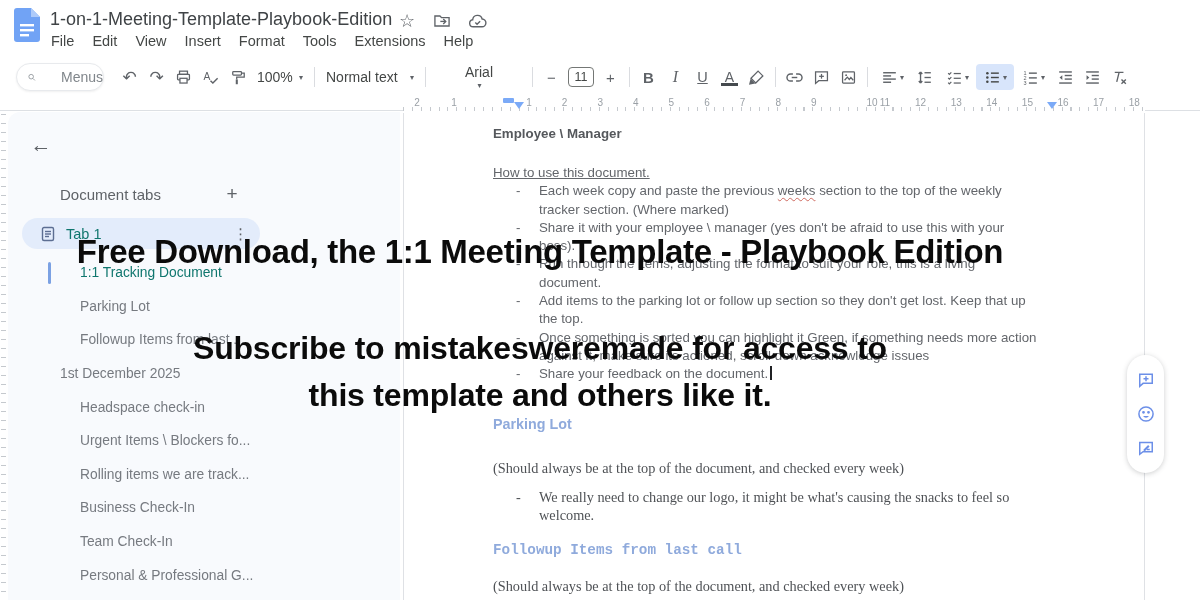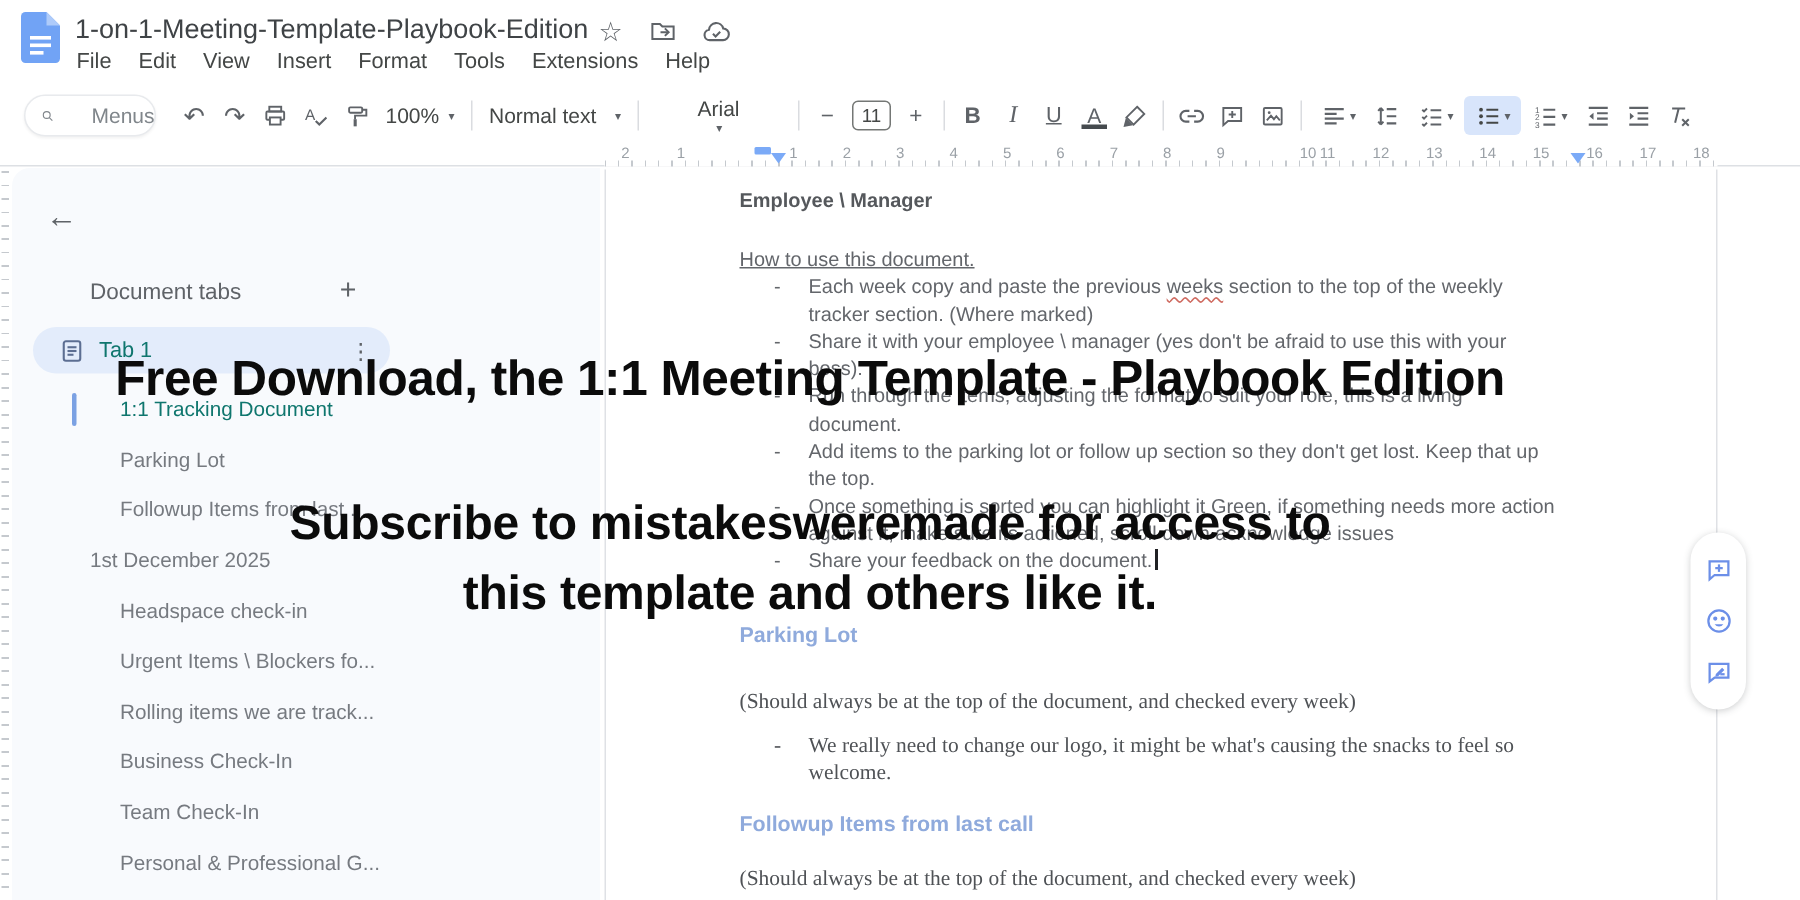--- a/index.html
+++ b/index.html
@@ -421,21 +421,21 @@
         <div class="dline cont">against it, make sure its actioned, scroll down acknowledge issues</div>
         <div class="dline bullet"><span class="dash">-</span><span><span>Share your feedback on the document.</span><span class="text-cursor"></span></span></div>
       </div>
 
       <div class="sec-heading" style="top:303px;">Parking Lot</div>
       <div class="sec-note serif" style="top:347px;">(Should always be at the top of the document, and checked every week)</div>
       <div class="serif-bullets" style="top:375px;">
         <div class="dline bullet"><span class="dash">-</span><span>We really need to change our logo, it might be what's causing the snacks to feel so</span></div>
         <div class="dline cont">welcome.</div>
       </div>
-      <div class="sec-heading" style="top:429px;">Followup Items from last call</div>
+      <div class="sec-heading" style="top:429px;font-family:Liberation Mono, monospace;">Followup Items from last call</div>
       <div class="sec-note serif" style="top:465px;">(Should always be at the top of the document, and checked every week)</div>
     </div>
 
     <div class="action-rail">
       <div class="rail-btn">
         <svg viewBox="0 0 24 24" fill="none" stroke="#6c8fe8" stroke-width="1.8">
           <path d="M4.5 5 h15 v11 h-11 l-4 3.5 z"></path>
             <line x1="12" y1="7.5" x2="12" y2="13.5"></line>
           <line x1="9" y1="10.5" x2="15" y2="10.5"></line>
         </svg>

